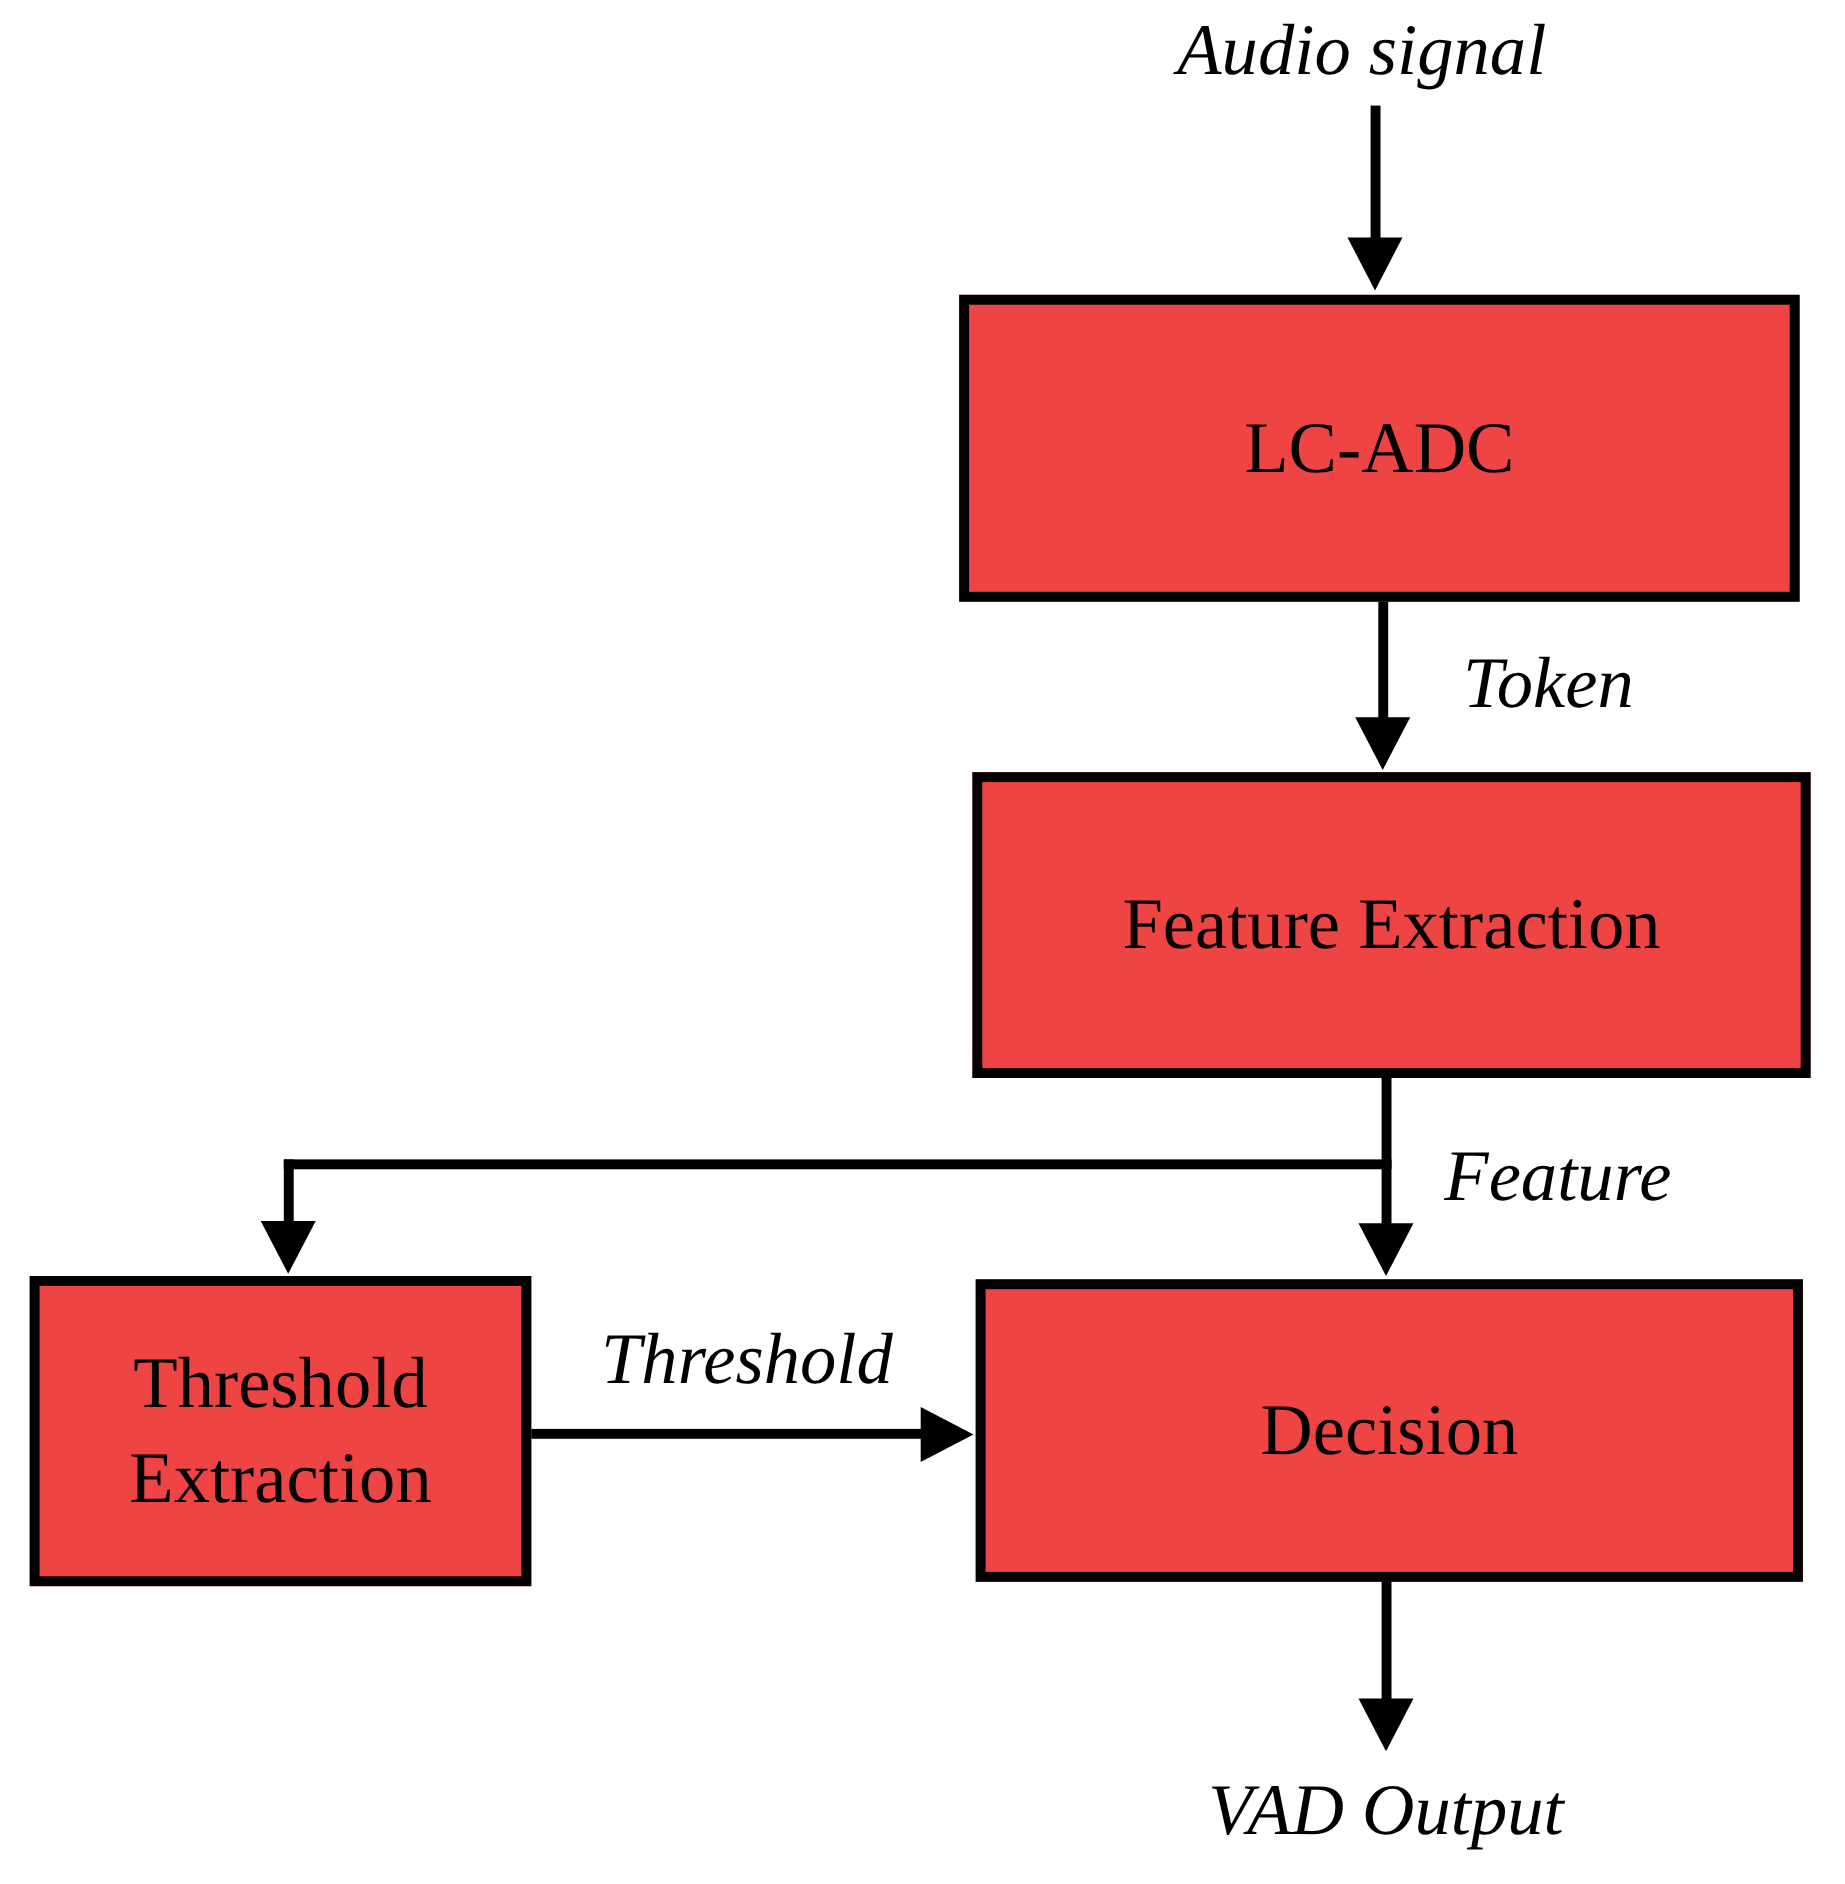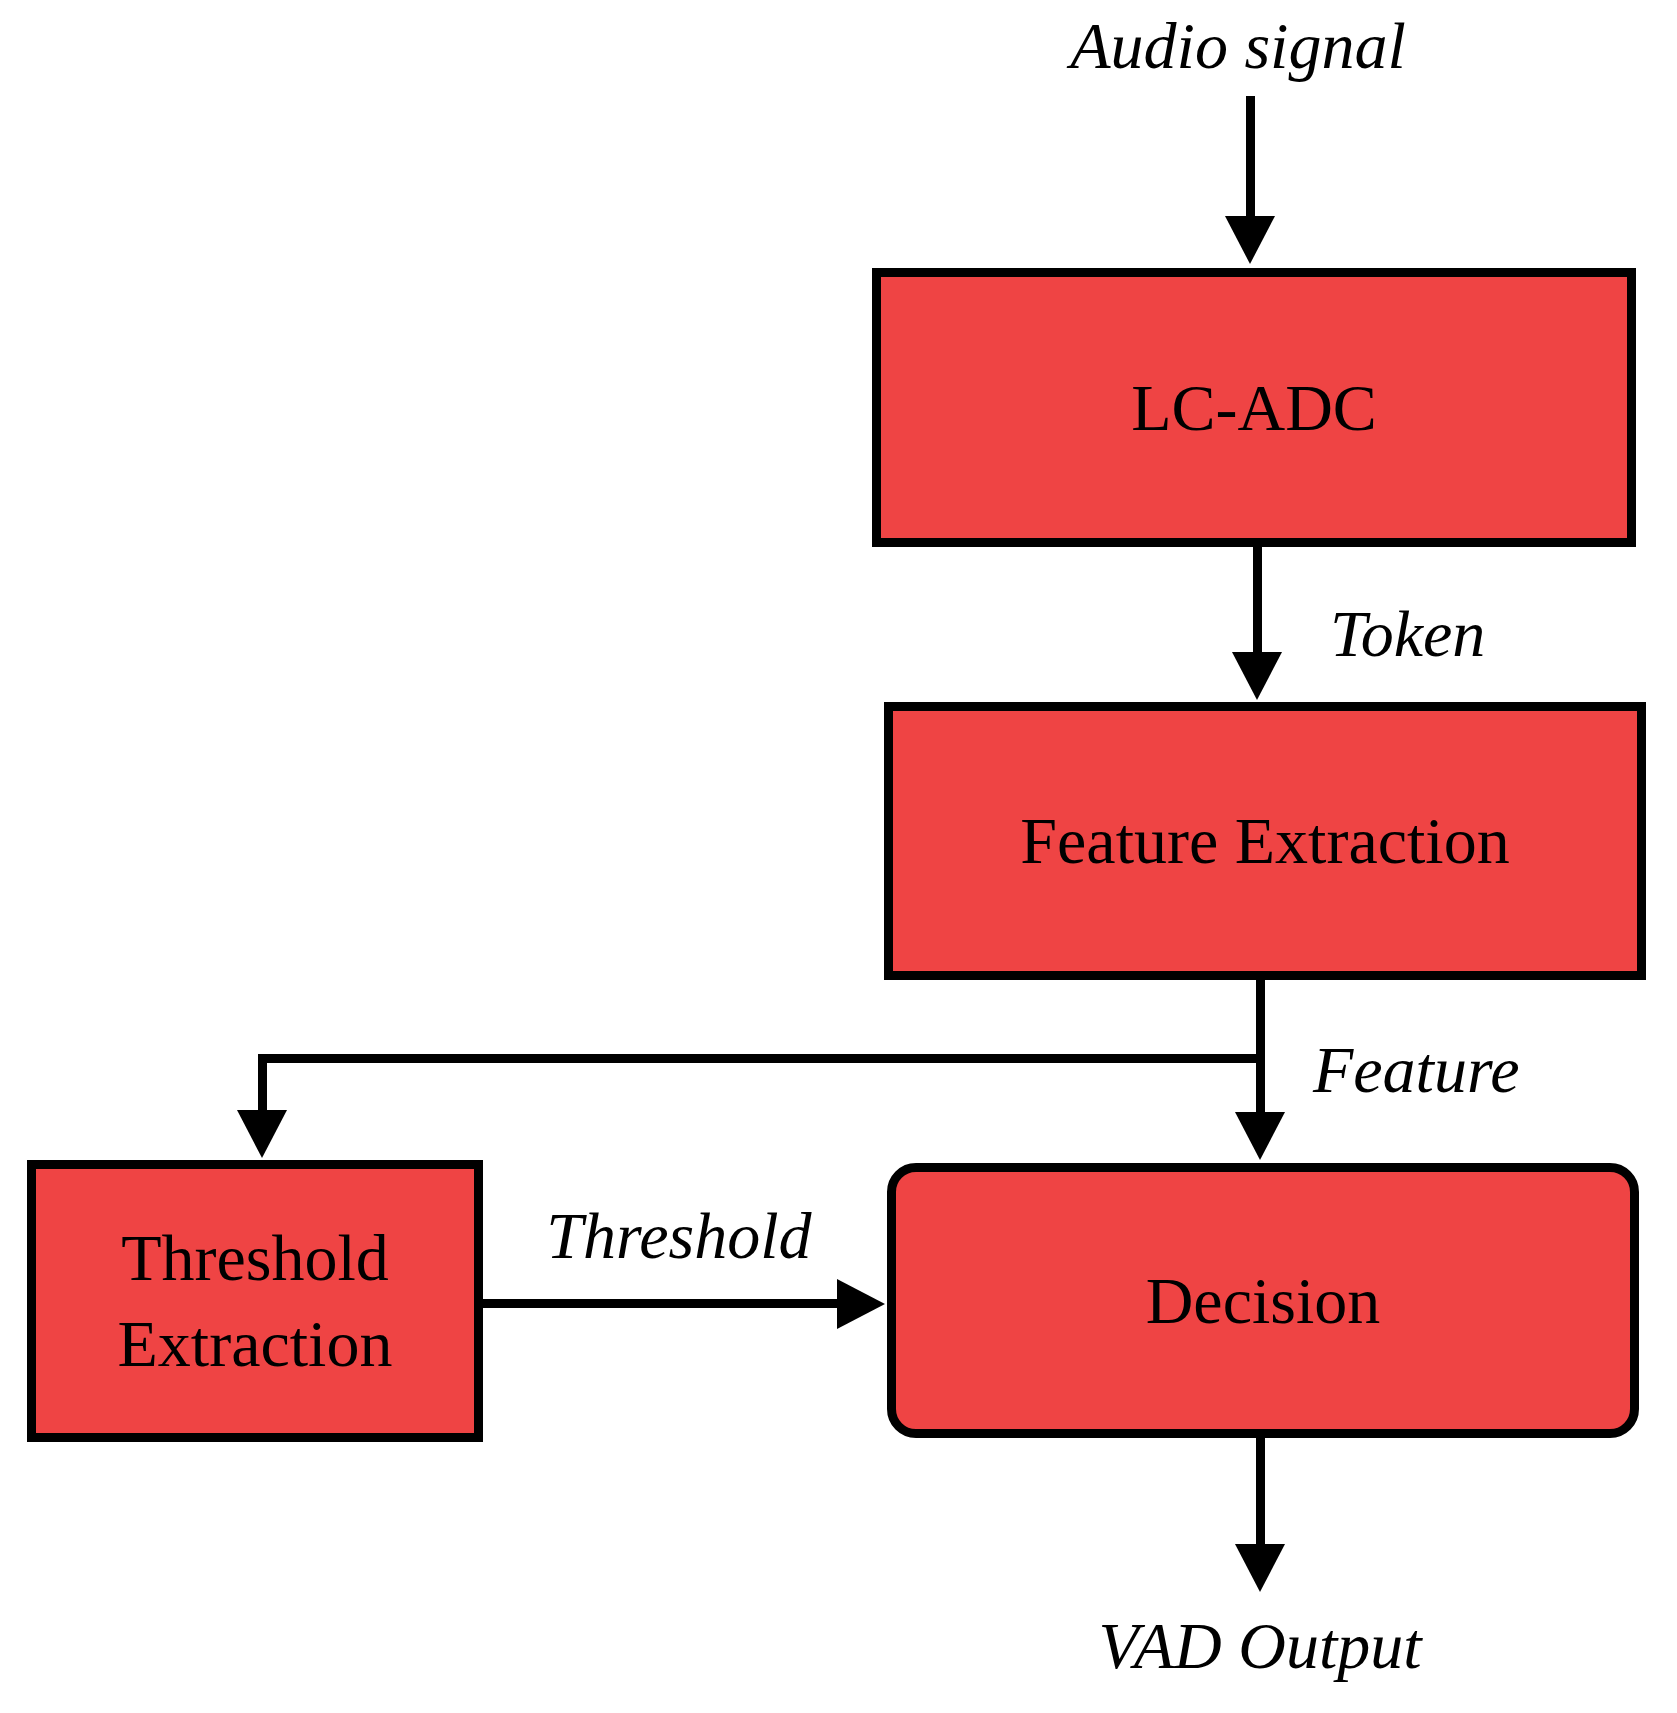--- a/index.html
+++ b/index.html
@@ -78,21 +78,21 @@
 
   <div class="vline" style="left:1246px; top:96px; height:126px;"></div>
   <div class="head-down" style="left:1225px; top:216px;"></div>
 
   <div class="node" style="left:872px; top:268px; width:764px; height:279px;">
     <div class="label">LC-ADC</div>
   </div>
 
   <div class="vline" style="left:1253px; top:547px; height:113px;"></div>
   <div class="head-down" style="left:1232px; top:652px;"></div>
-  <div class="free-label" style="left:1330px; top:596px;">Token</div>
+  <div class="free-label" style="left:1330px; top:584px;">Token</div>
 
   <div class="node" style="left:884px; top:702px; width:762px; height:278px;">
     <div class="label">Feature Extraction</div>
   </div>
 
   <div class="vline" style="left:1256px; top:980px; height:140px;"></div>
   <div class="head-down" style="left:1235px; top:1112px;"></div>
   <div class="free-label" style="left:1313px; top:1032px;">Feature</div>
 
   <div class="hline" style="left:258px; top:1054px; width:1007px;"></div>
@@ -101,21 +101,21 @@
 
   <div class="node" style="left:27px; top:1160px; width:456px; height:282px;">
     <div class="label">Threshold</div>
     <div class="label">Extraction</div>
   </div>
 
   <div class="hline" style="left:483px; top:1299px; width:362px;"></div>
   <div class="head-right" style="left:837px; top:1279px;"></div>
   <div class="free-label centered" style="left:523px; top:1198px; width:312px;">Threshold</div>
 
-  <div class="node" style="left:887px; top:1163px; width:752px; height:275px;border-radius:29px;">
+  <div class="node" style="left:887px; top:1163px; width:752px; height:275px;">
     <div class="label">Decision</div>
   </div>
 
   <div class="vline" style="left:1256px; top:1438px; height:114px;"></div>
   <div class="head-down" style="left:1235px; top:1544px;"></div>
 
   <div class="free-label centered" style="left:1060px; top:1608px; width:400px;">VAD Output</div>
 
 </div>
 

